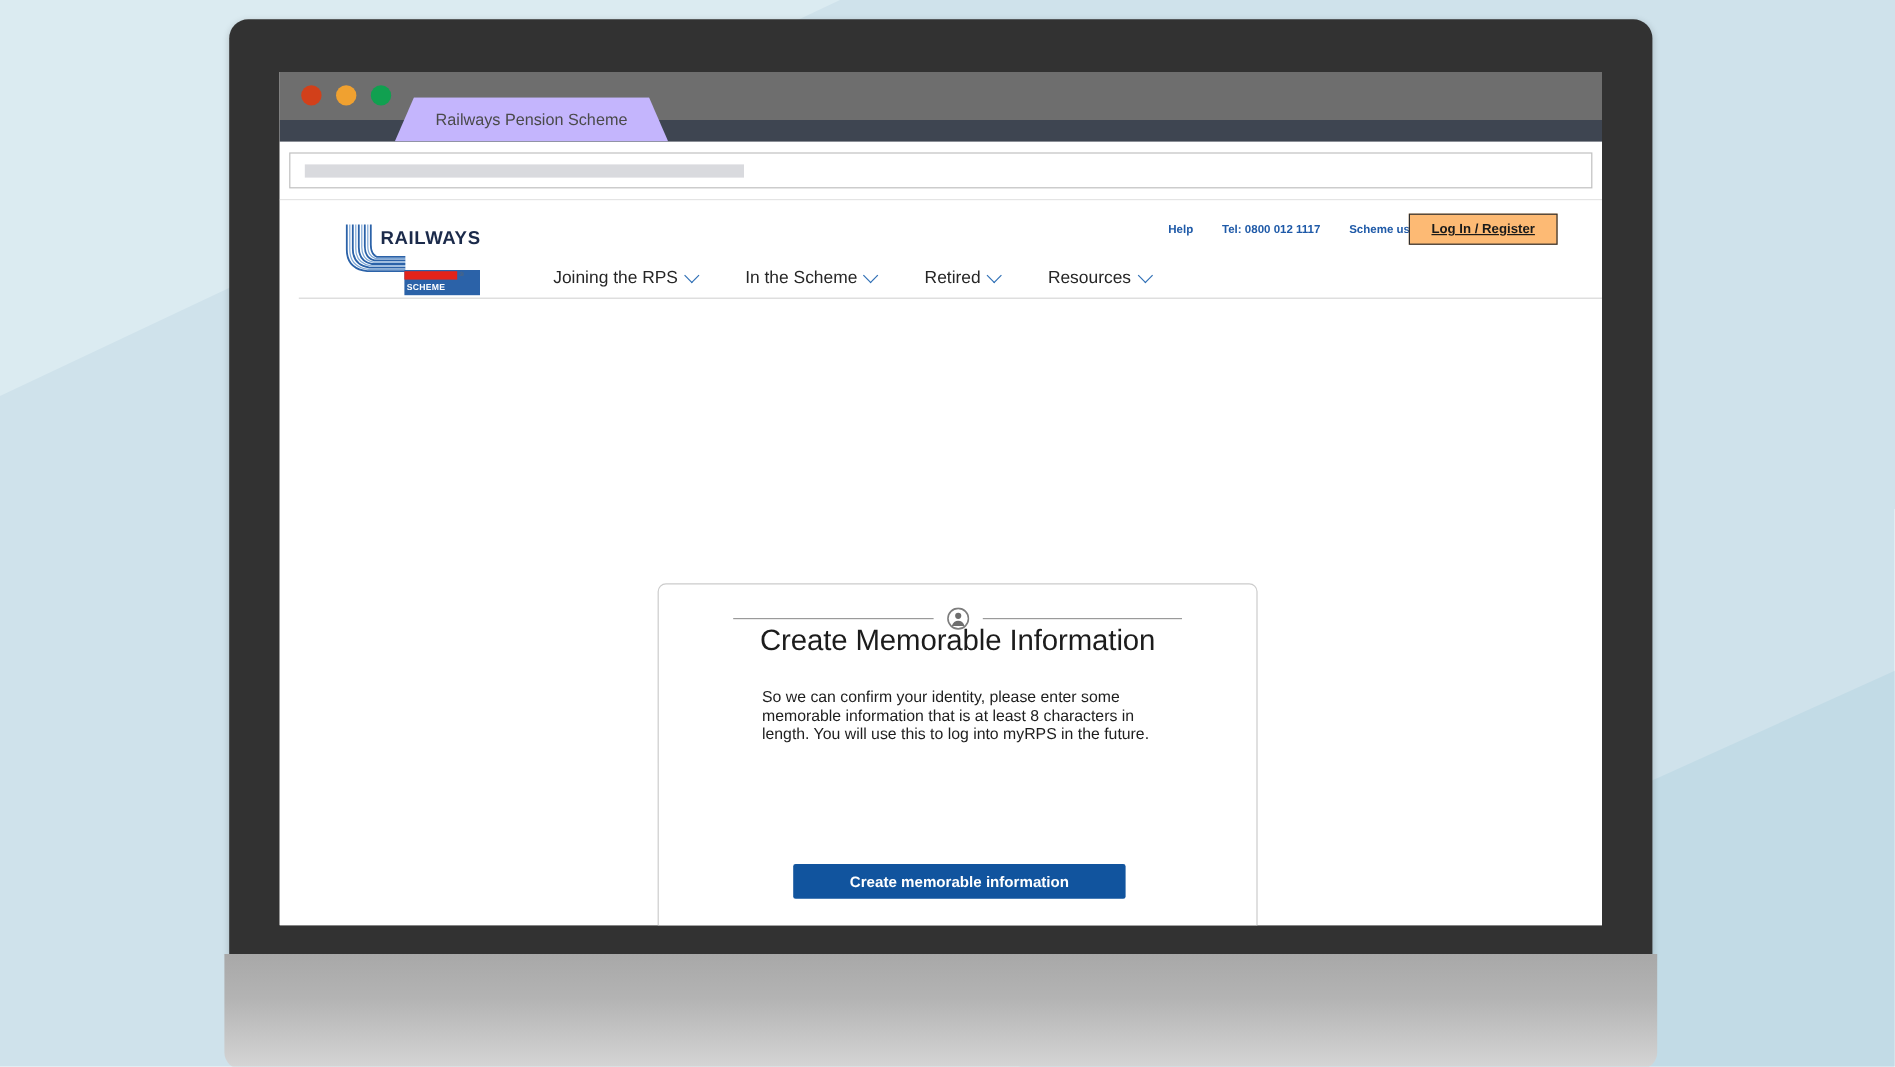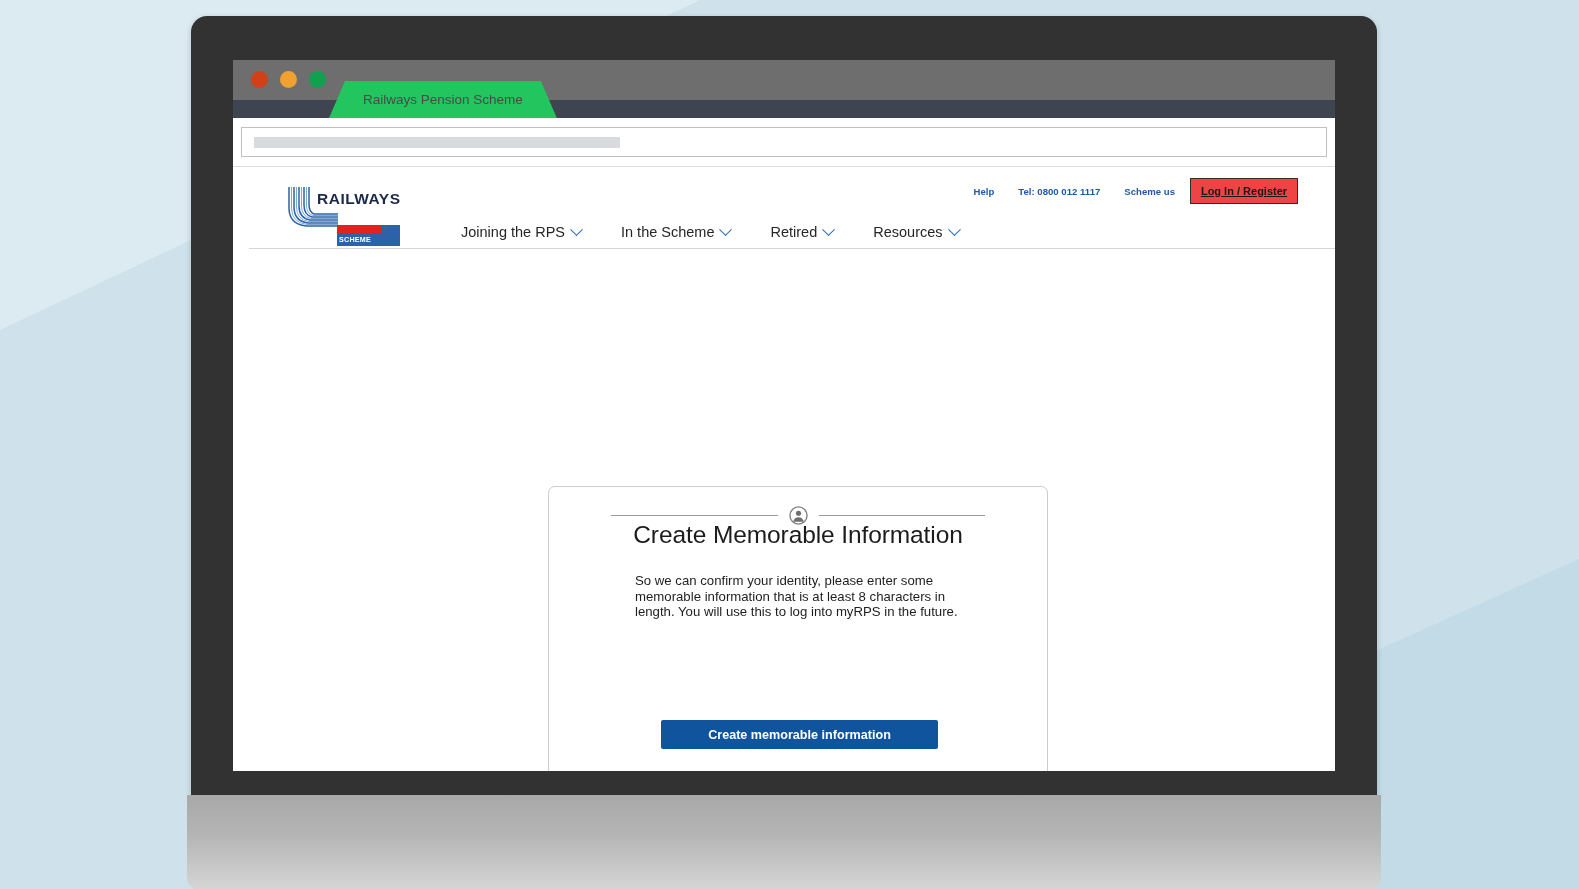--- a/index.html
+++ b/index.html
@@ -90,21 +90,21 @@
     position: relative;
     height: 18px;
     background: #3e4551;
   }
   #browser-tab {
     position: absolute;
     left: 96px;
     bottom: 0;
     height: 37px;
     padding: 0 34px 0 34px;
-    background: #22c55e;
+    background: #c4b5fd;
     color: #4a4a4a;
     font-size: 13.5px;
     line-height: 37px;
     white-space: nowrap;
     clip-path: polygon(16px 0, calc(100% - 16px) 0, 100% 100%, 0 100%);
   }
 
   #urlbar-wrap {
     background: #ffffff;
     padding: 9px 8px 9px 8px;
@@ -198,24 +198,24 @@
     font-weight: bold;
     color: #1f5aa8;
     white-space: nowrap;
   }
   #utility-links .ulink { cursor: pointer; }
 
   #login-button {
     position: absolute;
     right: 37px;
     top: 11px;
-    width: 108px;
+    width: 124px;
     height: 26px;
     border: 1px solid #2f2f2f;
-    background: #ef4444;
+    background: #fdba74;
     display: flex;
     align-items: center;
     justify-content: center;
     text-align: center;
   }
   #login-button span {
     font-size: 11px;
     font-weight: bold;
     color: #1a1a1a;
     text-decoration: underline;

